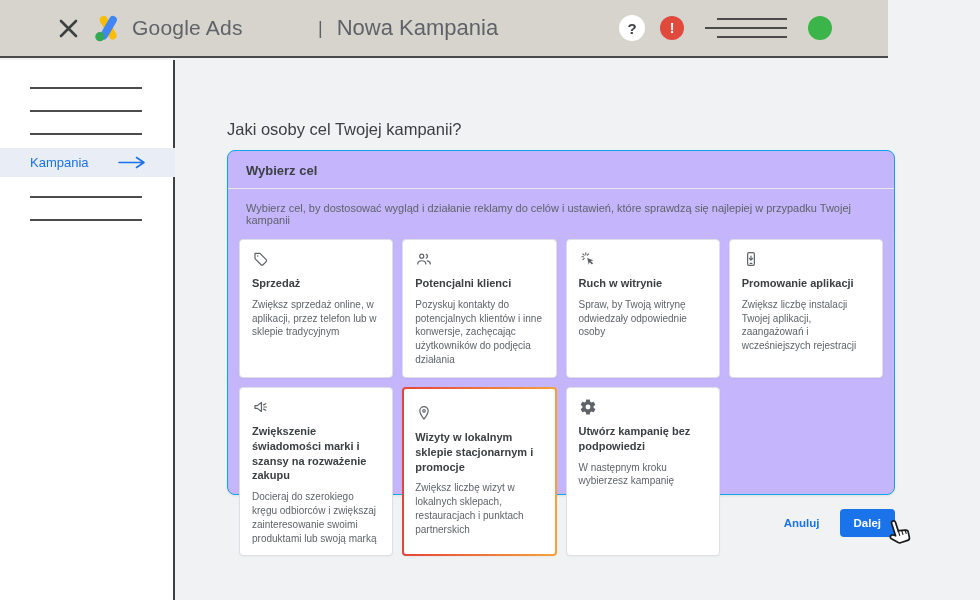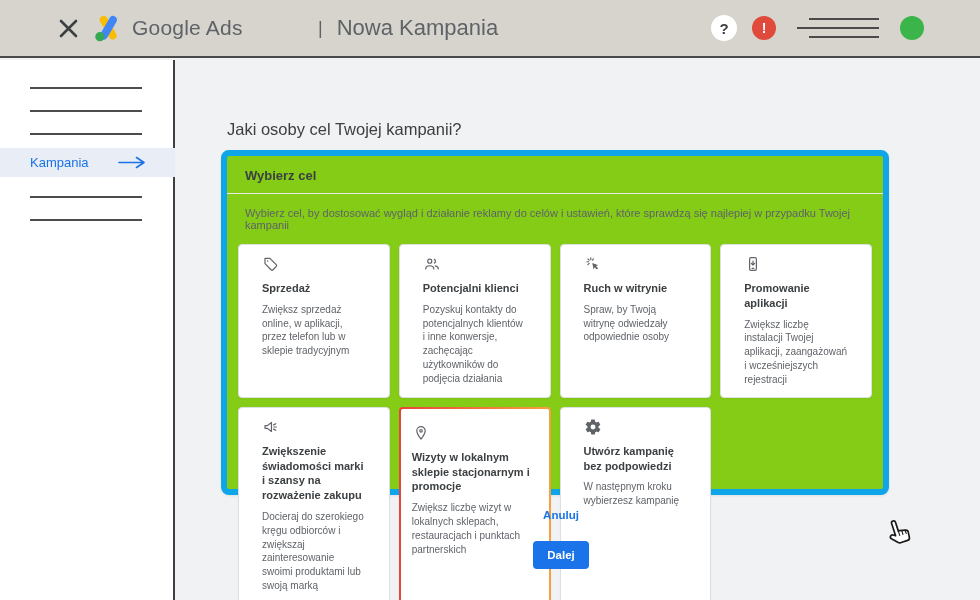--- a/index.html
+++ b/index.html
@@ -5,21 +5,21 @@
   * { margin:0; padding:0; box-sizing:border-box; }
   html,body { width:980px; height:600px; }
   body {
     position:relative; overflow:hidden;
     background:#f1f2f4;
     font-family:"Liberation Sans", sans-serif;
     color:#3c4043;
   }
   
   .header {
-    position:absolute; top:0; left:0; width:980px; height:58px;
+    position:absolute; top:0; left:0; width:888px; height:58px;
     background:#d7d4ce; border-bottom:2px solid #4a4a4a;
     display:flex; align-items:center;
   }
   .close-btn { margin-left:56px; width:24px; height:24px; display:flex; align-items:center; justify-content:center; cursor:pointer; }
   .ads-logo { margin-left:10px; width:36px; height:36px; }
   .app-name { margin-left:6px; font-size:21px; color:#5f6368; letter-spacing:0.2px; }
   .page-title-group { position:absolute; left:318px; display:flex; align-items:center; gap:14px; }
   .title-sep { font-size:18px; color:#5f6368; }
   .page-title { font-size:22px; color:#5f6368; }
   .header-right { margin-left:auto; margin-right:56px; display:flex; align-items:center; gap:15px; }
@@ -49,48 +49,48 @@
     position:absolute; top:88px; left:0; width:175px; height:29px;
     background:#e9edf5; display:flex; align-items:center; cursor:pointer;
   }
   .nav-active-label { margin-left:30px; font-size:13px; color:#1a73e8; }
   .nav-arrow { margin-left:auto; margin-right:28px; width:30px; height:13px; }
 
   
   .content { position:absolute; top:60px; left:177px; right:0; bottom:0; }
   .main-heading { position:absolute; left:50px; top:60px; font-size:16.5px; color:#3c4043; }
   .panel {
-    position:absolute; left:44px; top:90px; width:668px; height:345px;
-    background:#84cc16; border:6px solid #0ea5e9; border-radius:8px;
+    position:absolute; left:50px; top:90px; width:668px; height:345px;
+    background:#c4b5fd; border:1px solid #0ea5e9; border-radius:8px;
     box-shadow:0 1px 3px rgba(0,0,0,0.08);
   }
   .panel-header { padding:12px 18px 10px; font-size:13px; font-weight:bold; color:#3c4043; border-bottom:1px solid #e8e8e8; }
   .panel-desc { padding:13px 18px 9px; font-size:11px; color:#5f6368; }
   .goals-grid {
     display:grid; grid-template-columns:repeat(4, 1fr); gap:9px;
     padding:4px 11px 14px;
   }
   .goal-card {
     background:#ffffff; border:1px solid #dcdfe3; border-radius:4px;
-    padding:10px 23px; min-height:121px; cursor:pointer;
+    padding:10px 12px; min-height:121px; cursor:pointer;
     box-shadow:0 1px 2px rgba(0,0,0,0.04);
   }
   .goal-card.selected {
     border:2px solid transparent; padding:15px 11px;
     background:linear-gradient(#fff,#fff) padding-box,
                linear-gradient(90deg,#e8443a,#f5a23d) border-box;
   }
   .goal-icon { width:18px; height:18px; display:block; }
   .goal-title { font-size:11px; font-weight:bold; color:#3c4043; line-height:1.35; margin:8px 0 5px; }
   .goal-desc { font-size:10px; color:#5f6368; line-height:1.38;margin-top:7px; }
   .empty-cell { visibility:hidden; }
 
   .actions {
     position:absolute; left:50px; top:449px; width:668px;
-    display:flex; justify-content:flex-end; align-items:center; gap:20px;flex-direction:column;
+    display:flex; justify-content:flex-end; align-items:center; gap:20px;
   }
   .btn-cancel { background:none; border:none; color:#1a73e8; font-size:11.5px; font-weight:bold; font-family:inherit; cursor:pointer; }
   .btn-next {
     background:#1a73e8; border:none; color:#ffffff; font-size:11.5px; font-weight:bold;
     font-family:inherit; padding:8px 14px; border-radius:4px; cursor:pointer;
   }
   .hand-cursor { position:absolute; left:703px; top:455px; width:36px; height:36px; pointer-events:none; z-index:10; }
 
   .stroke-ico { fill:none; stroke:#5f6368; stroke-width:1.6; stroke-linecap:round; stroke-linejoin:round; }
 </style>

